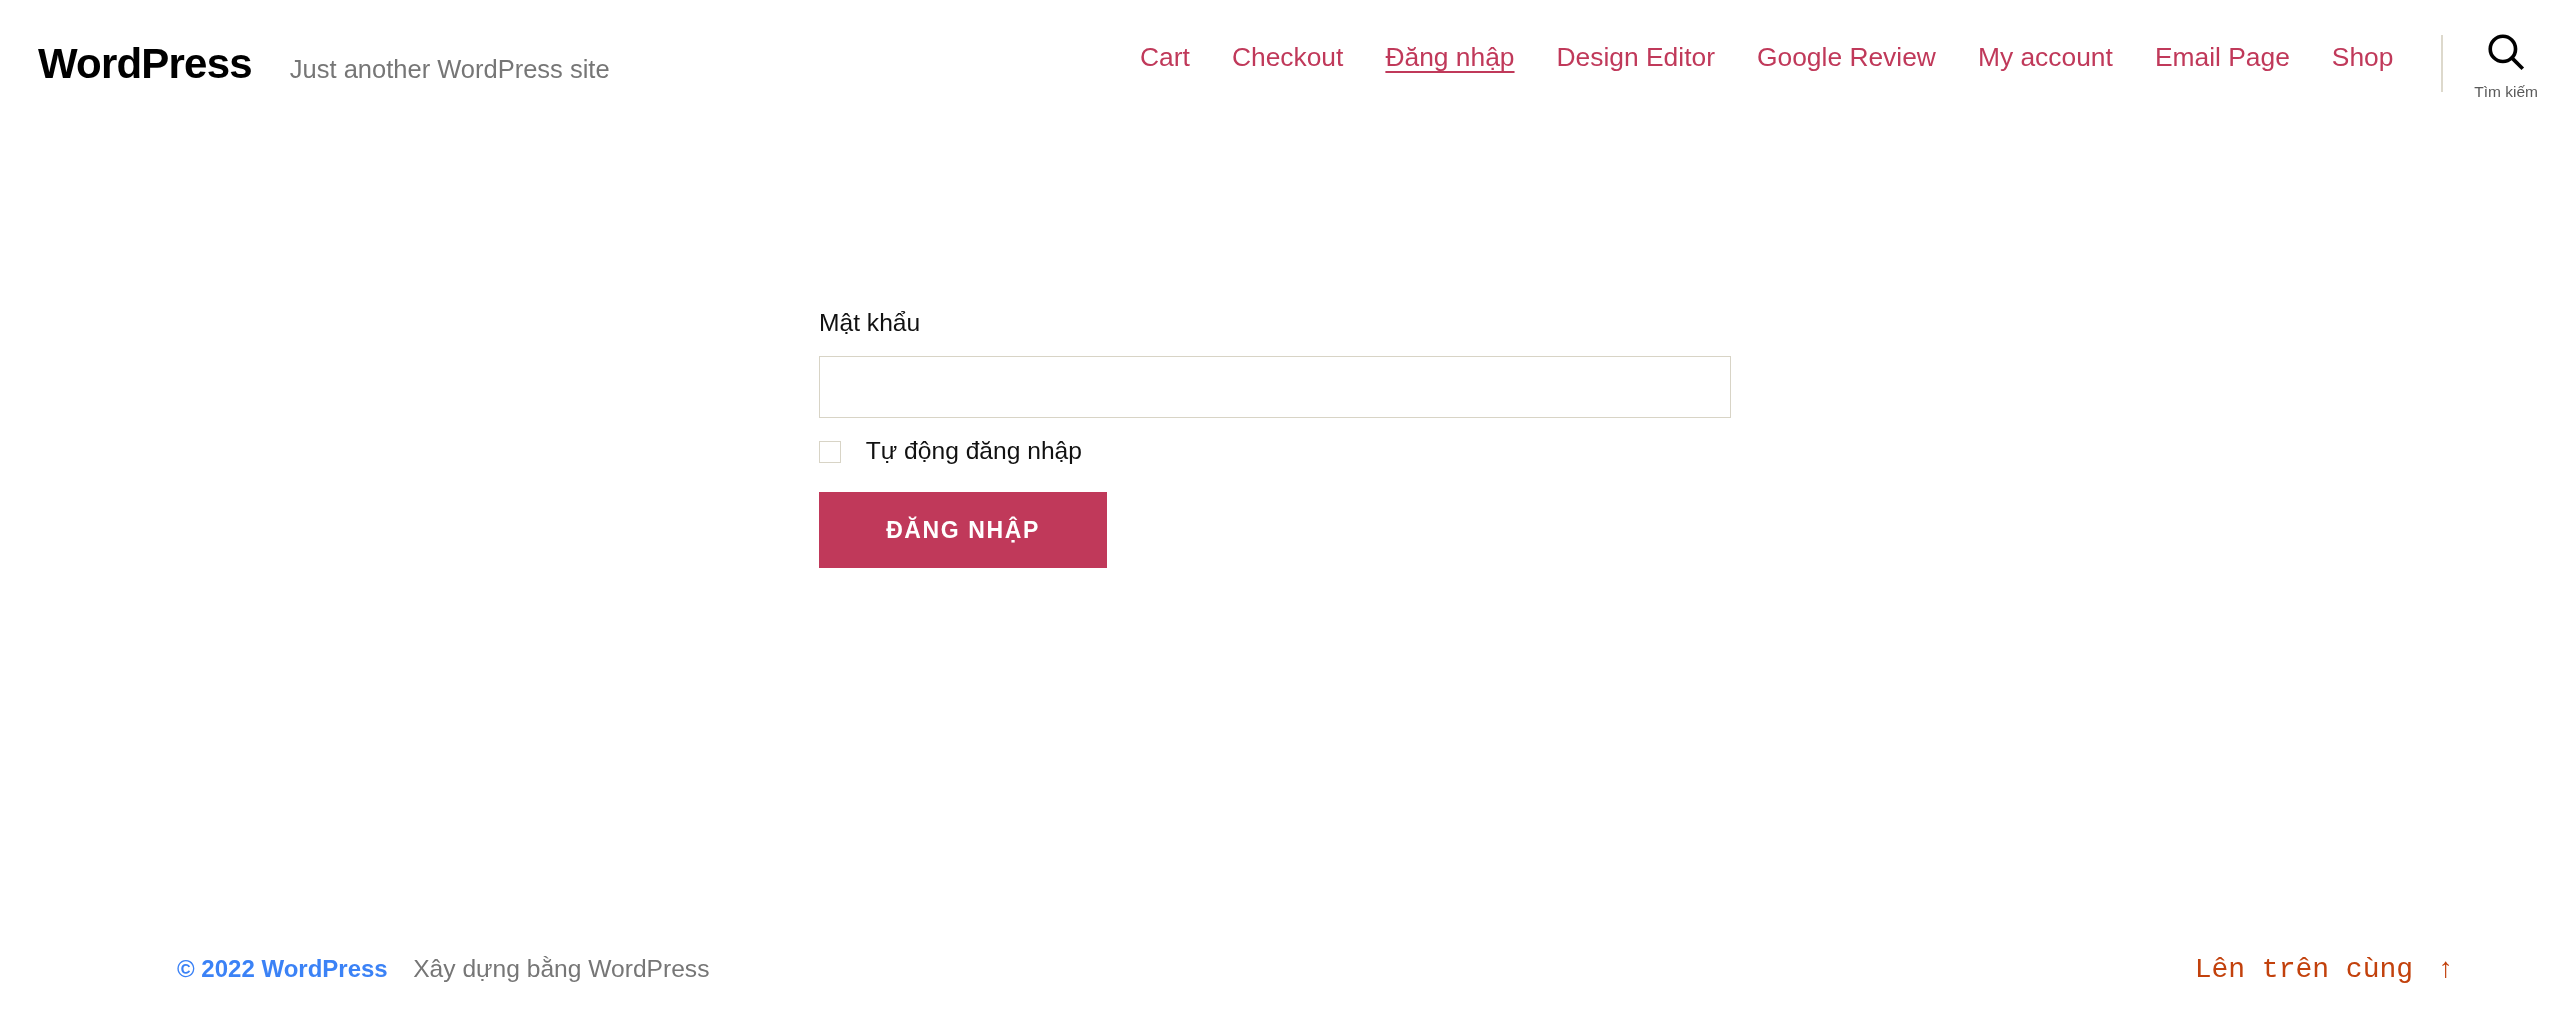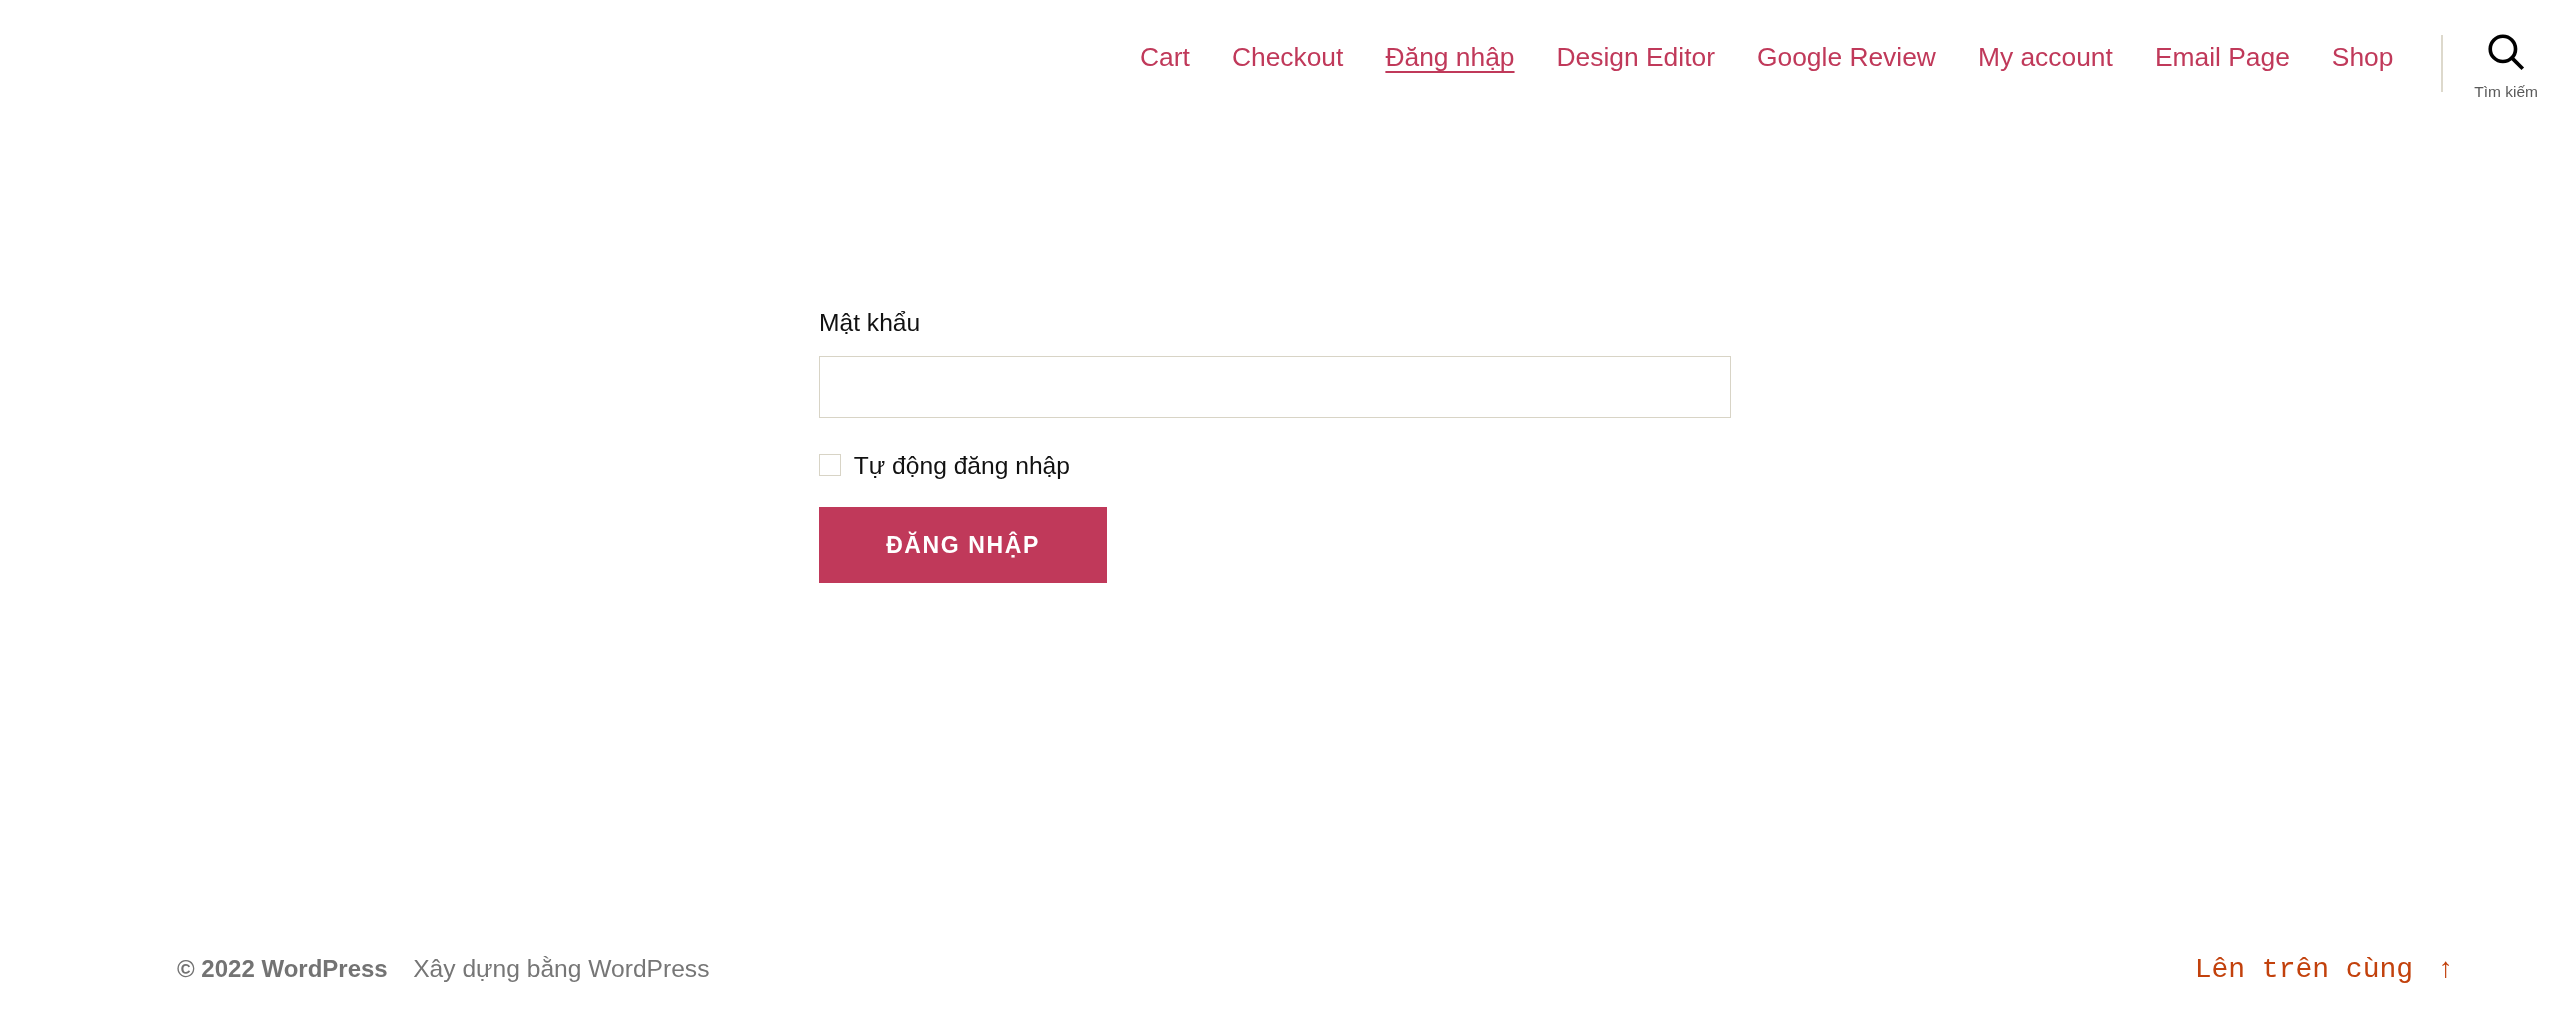--- a/index.html
+++ b/index.html
@@ -129,22 +129,23 @@
     font-family: "Liberation Sans", "DejaVu Sans", sans-serif;
     color: #111111;
     padding: 0 14.6px;
     outline: none;
     border-radius: 0;
   }
   .field-gap { height: 38px; }
 
   .remember-row {
     display: flex;
-    align-items: flex-start;
-    margin-top: 36px;
+    align-items: flex-end;
+    margin-top: 21px;
+    gap: 12px;
   }
   .checkbox {
     appearance: none;
     -webkit-appearance: none;
     width: 22px;
     height: 22px;
     border: 1.8px solid #d8d4c6;
     background: #ffffff;
     margin: 0;
     flex: 0 0 auto;
@@ -188,21 +189,21 @@
     display: flex;
     align-items: center;
   }
   .footer-left {
     display: flex;
     align-items: baseline;
   }
   .footer-copyright {
     font-size: 24px;
     font-weight: 700;
-    color: #737373;
+    color: #3b82f6;
     white-space: nowrap;
   }
   .footer-credit {
     margin-left: 25.5px;
     font-size: 24.6px;
     color: #767676;
     text-decoration: none;
     white-space: nowrap;
     cursor: pointer;
   }
@@ -216,20 +217,24 @@
     cursor: pointer;
     font-family: Liberation Mono, monospace;
   }
   .to-top .arrow { margin-left: 7.3px; }
 </style>
 </head>
 <body>
 
 <header class="site-header">
 
+  <div class="branding">
+    <a class="site-title" href="#">WordPress</a>
+    <span class="site-tagline">Just another WordPress site</span>
+  </div>
 
   <div class="header-right">
 
     <nav class="primary-nav">
       <a class="nav-item" href="#">Cart</a>
       <a class="nav-item" href="#">Checkout</a>
       <a class="nav-item current" href="#">Đăng nhập</a>
       <a class="nav-item" href="#">Design Editor</a>
       <a class="nav-item" href="#">Google Review</a>
       <a class="nav-item" href="#">My account</a>

